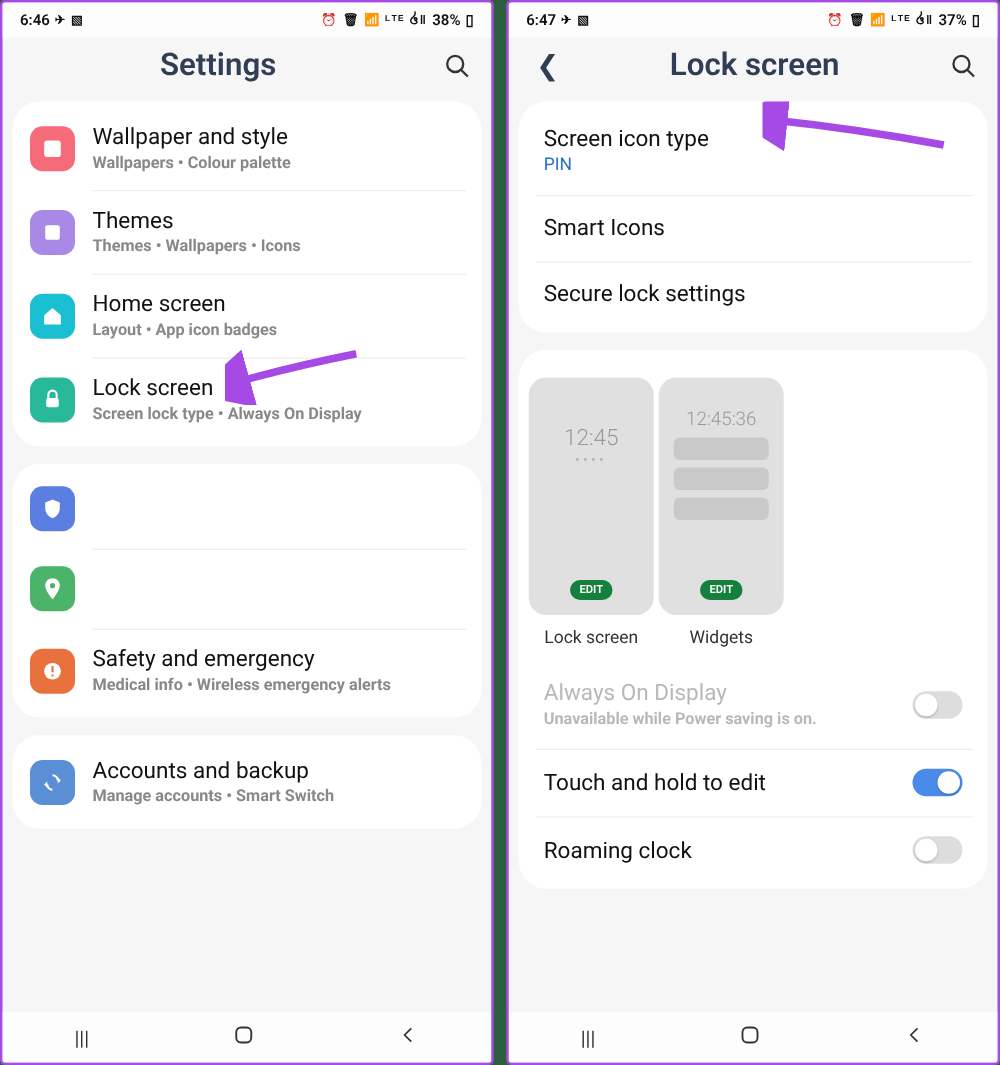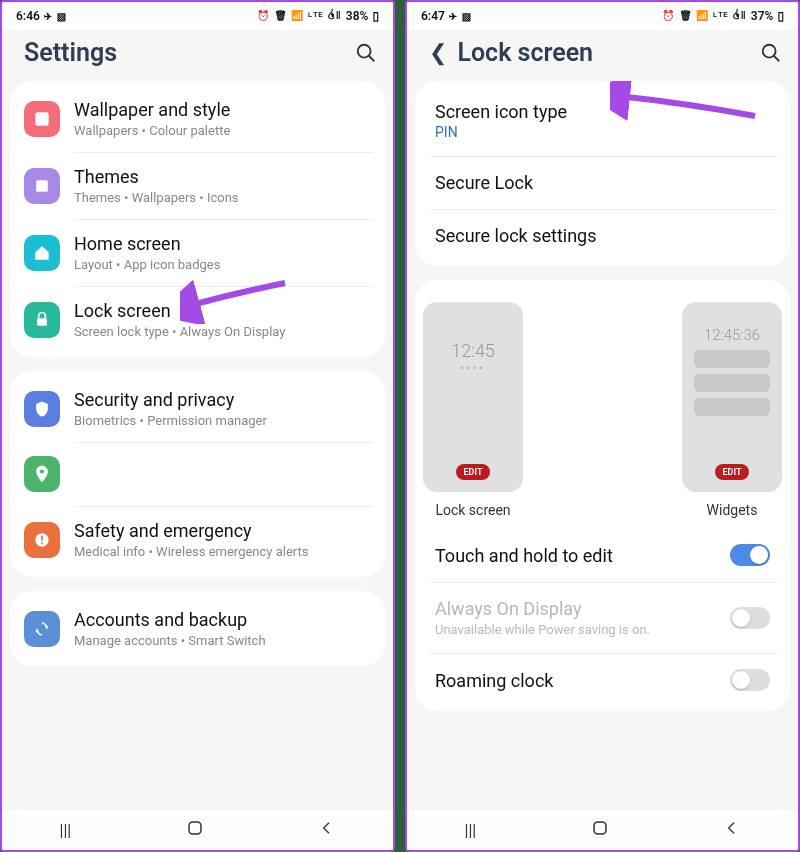--- a/index.html
+++ b/index.html
@@ -33,21 +33,22 @@
     font-weight: 600;
     color: #111;
     background: #fdfdfd;
   }
   .status-left, .status-right { display:flex; align-items:center; gap:4px;}
   .sb-icons { font-size: 10px; letter-spacing: 1px; }
   .header {
     padding: 8px 16px 14px 22px;
     display: flex;
     align-items: center;
-    gap: 10px;
+    gap: 30px;
+    text-align: center;
   }
   .header-title {
     font-size: 25px;
     font-weight: 600;
     color: #2f3e55;
     flex: 1;
   }
   .header-back {
     font-size: 22px;
     color: #2f3e55;
@@ -88,21 +89,21 @@
     border-radius: 10px;
     display:flex;
     align-items:center;
     justify-content:center;
     margin-right: 14px;
     flex-shrink:0;
   }
   .icon-circle svg { width:20px; height:20px; fill:#fff; }
   .item-text { flex:1; min-width:0;}
   .item-title { font-size: 18px; color:#111; font-weight: 450;}
-  .item-sub { font-size: 13px; color:#888; margin-top:3px; white-space:nowrap; overflow:hidden; text-overflow:ellipsis;}
+  .item-sub { font-size: 13px; color:#888; margin-top:3px; white-space:nowrap; overflow:hidden; text-overflow:ellipsis;font-weight:bold;}
   .item-sub-link { color:#2a6fc9; font-size:14px; margin-top:2px;}
   .disabled .item-title, .disabled .item-sub { color:#b8b8b8; }
   .toggle {
     width: 40px; height: 22px;
     border-radius: 11px;
     position: relative;
     flex-shrink: 0;
   }
   .toggle::after {
     content:"";
@@ -112,22 +113,22 @@
     border-radius:50%;
     top:2px;
     box-shadow: 0 1px 2px rgba(0,0,0,0.2);
   }
   .toggle.on { background:#4a8ae8;}
   .toggle.on::after { right:2px;}
   .toggle.off { background:#ddd;}
   .toggle.off::after { left:2px;}
   .previews {
     display:flex;
-    gap: 18px;
-    justify-content:space-between;
+    gap: 4px;
+    justify-content:flex-start;
     padding: 18px 8px 10px;
   }
   .pv {
     display:flex;
     flex-direction:column;
     align-items:center;
   }
   .pv-box {
     width: 100px; height: 190px;
     background:#e0e0e0;
@@ -136,21 +137,21 @@
     display:flex;
     flex-direction:column;
     align-items:center;
     padding-top: 38px;
   }
   .pv-time { font-size: 18px; color:#999; font-weight:300;}
   .pv-dots { font-size: 10px; color:#aaa; letter-spacing: 3px; margin-top:2px;}
   .pv-edit {
     position:absolute;
     bottom: 12px;
-    background:#b91c1c;
+    background:#15803d;
     color:#fff;
     font-size: 9px;
     padding: 3px 8px;
     border-radius: 8px;
     font-weight: 600;
   }
   .pv-widget-row {
     width: 76px; height: 18px;
     background:#c9c9c9;
     border-radius: 5px;
@@ -255,24 +256,20 @@
       </div>
     </div>
 
     <div class="card">
       <div class="item">
         <div class="icon-circle" style="background:#5b7fe0">
             <svg viewBox="0 0 24 24">
               <path d="M12 3 L19 6 V11 C19 16 16 20 12 21 C8 20 5 16 5 11 V6 Z"></path>
             </svg>
           </div>
-        <div class="item-text">
-          <div class="item-title">Security and privacy</div>
-          <div class="item-sub">Biometrics  •  Permission manager</div>
-        </div>
       </div>
       <div class="item">
         <div class="icon-circle" style="background:#4bb36a">
             <svg viewBox="0 0 24 24">
               <path d="M12 2 C8 2 5 5 5 9 C5 14 12 22 12 22 C12 22 19 14 19 9 C19 5 16 2 12 2 Z"></path>
               <circle cx="12" cy="9" r="2.5" fill="#4bb36a"></circle>
             </svg>
           </div>
         <div class="item-text">
         </div>
@@ -352,21 +349,21 @@
             <defs>
               <marker id="ah2" markerWidth="8" markerHeight="8" refX="2" refY="4" orient="auto">
                 <path d="M0,0 L8,4 L0,8 Z" fill="#a64ae6"></path>
               </marker>
             </defs>
             <path d="M145 35 Q 75 22 8 15" stroke="#a64ae6" stroke-width="6" fill="none" marker-end="url(#ah2)"></path>
           </svg>
       </div>
       <div class="item plain">
         <div class="item-text">
-            <div class="item-title">Secure Lock</div>
+            <div class="item-title">Smart Icons</div>
           </div>
       </div>
       <div class="item plain">
         <div class="item-text">
             <div class="item-title">Secure lock settings</div>
           </div>
       </div>
     </div>
 
     <div class="card noicon">
@@ -384,32 +381,32 @@
             <div class="pv-time" style="font-size:15px">12:45:36</div>
             <div class="pv-widget-row"></div>
             <div class="pv-widget-row"></div>
             <div class="pv-widget-row"></div>
             <div class="pv-edit">EDIT</div>
           </div>
           <div class="pv-label">Widgets</div>
         </div>
       </div>
 
-      <div class="item plain">
-        <div class="item-text">
-            <div class="item-title">Touch and hold to edit</div>
-          </div>
-        <div class="toggle on"></div>
-      </div>
       <div class="item plain disabled">
         <div class="item-text">
           <div class="item-title">Always On Display</div>
           <div class="item-sub">Unavailable while Power saving is on.</div>
         </div>
         <div class="toggle off"></div>
+      </div>
+      <div class="item plain">
+        <div class="item-text">
+            <div class="item-title">Touch and hold to edit</div>
+          </div>
+        <div class="toggle on"></div>
       </div>
       <div class="item plain">
         <div class="item-text">
             <div class="item-title">Roaming clock</div>
           </div>
         <div class="toggle off"></div>
       </div>
     </div>
   </div>
 

